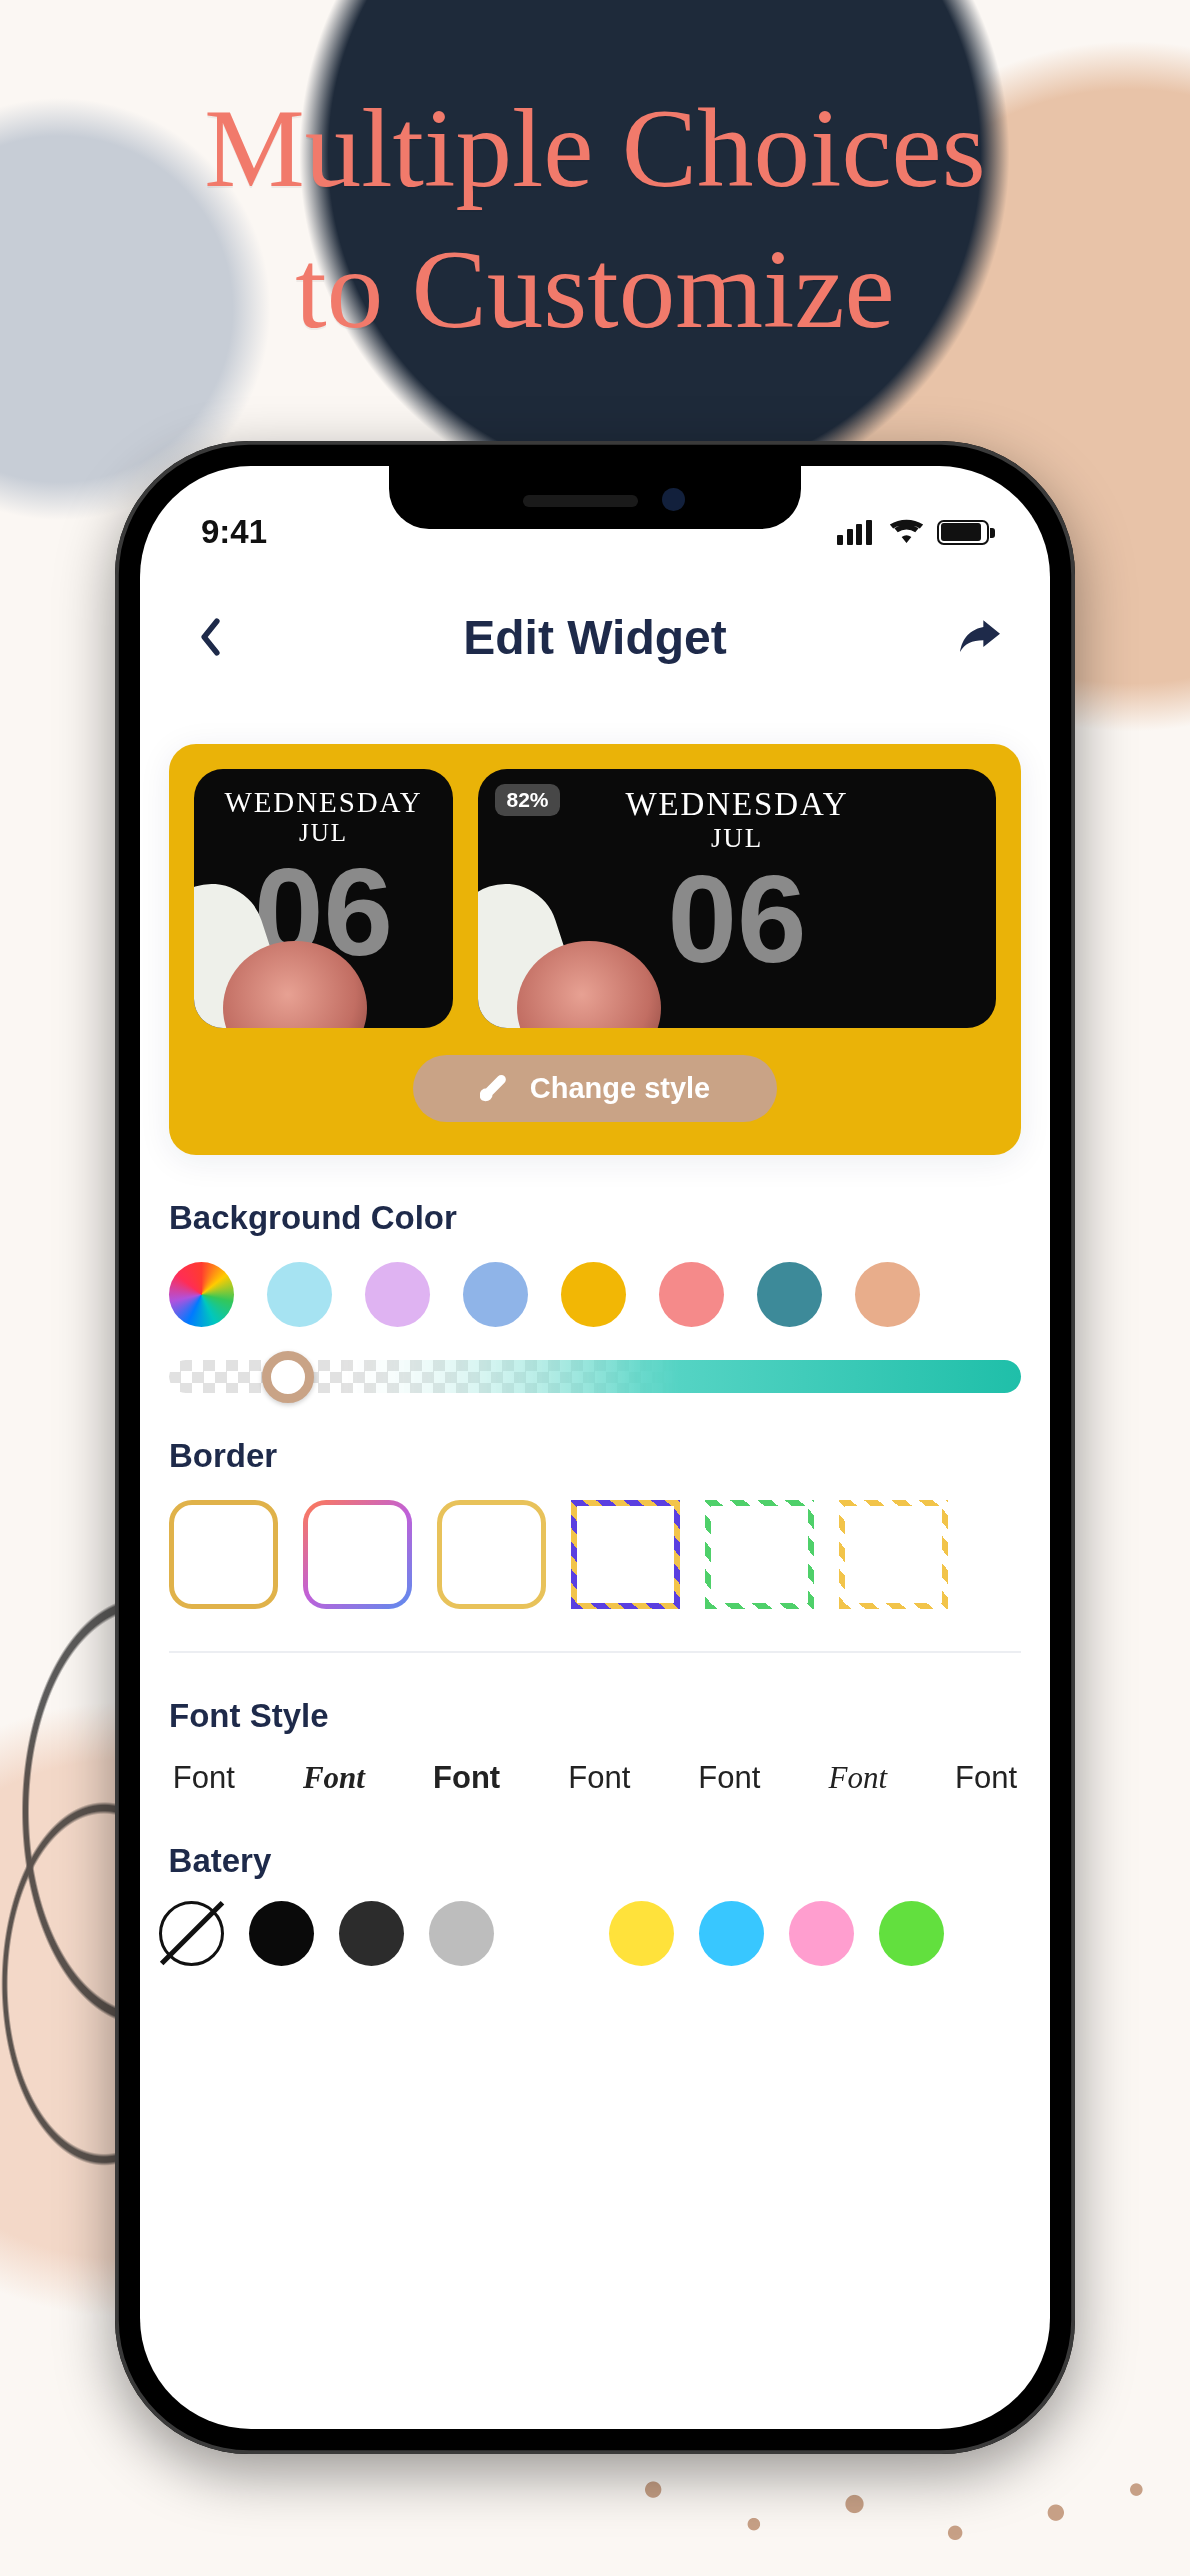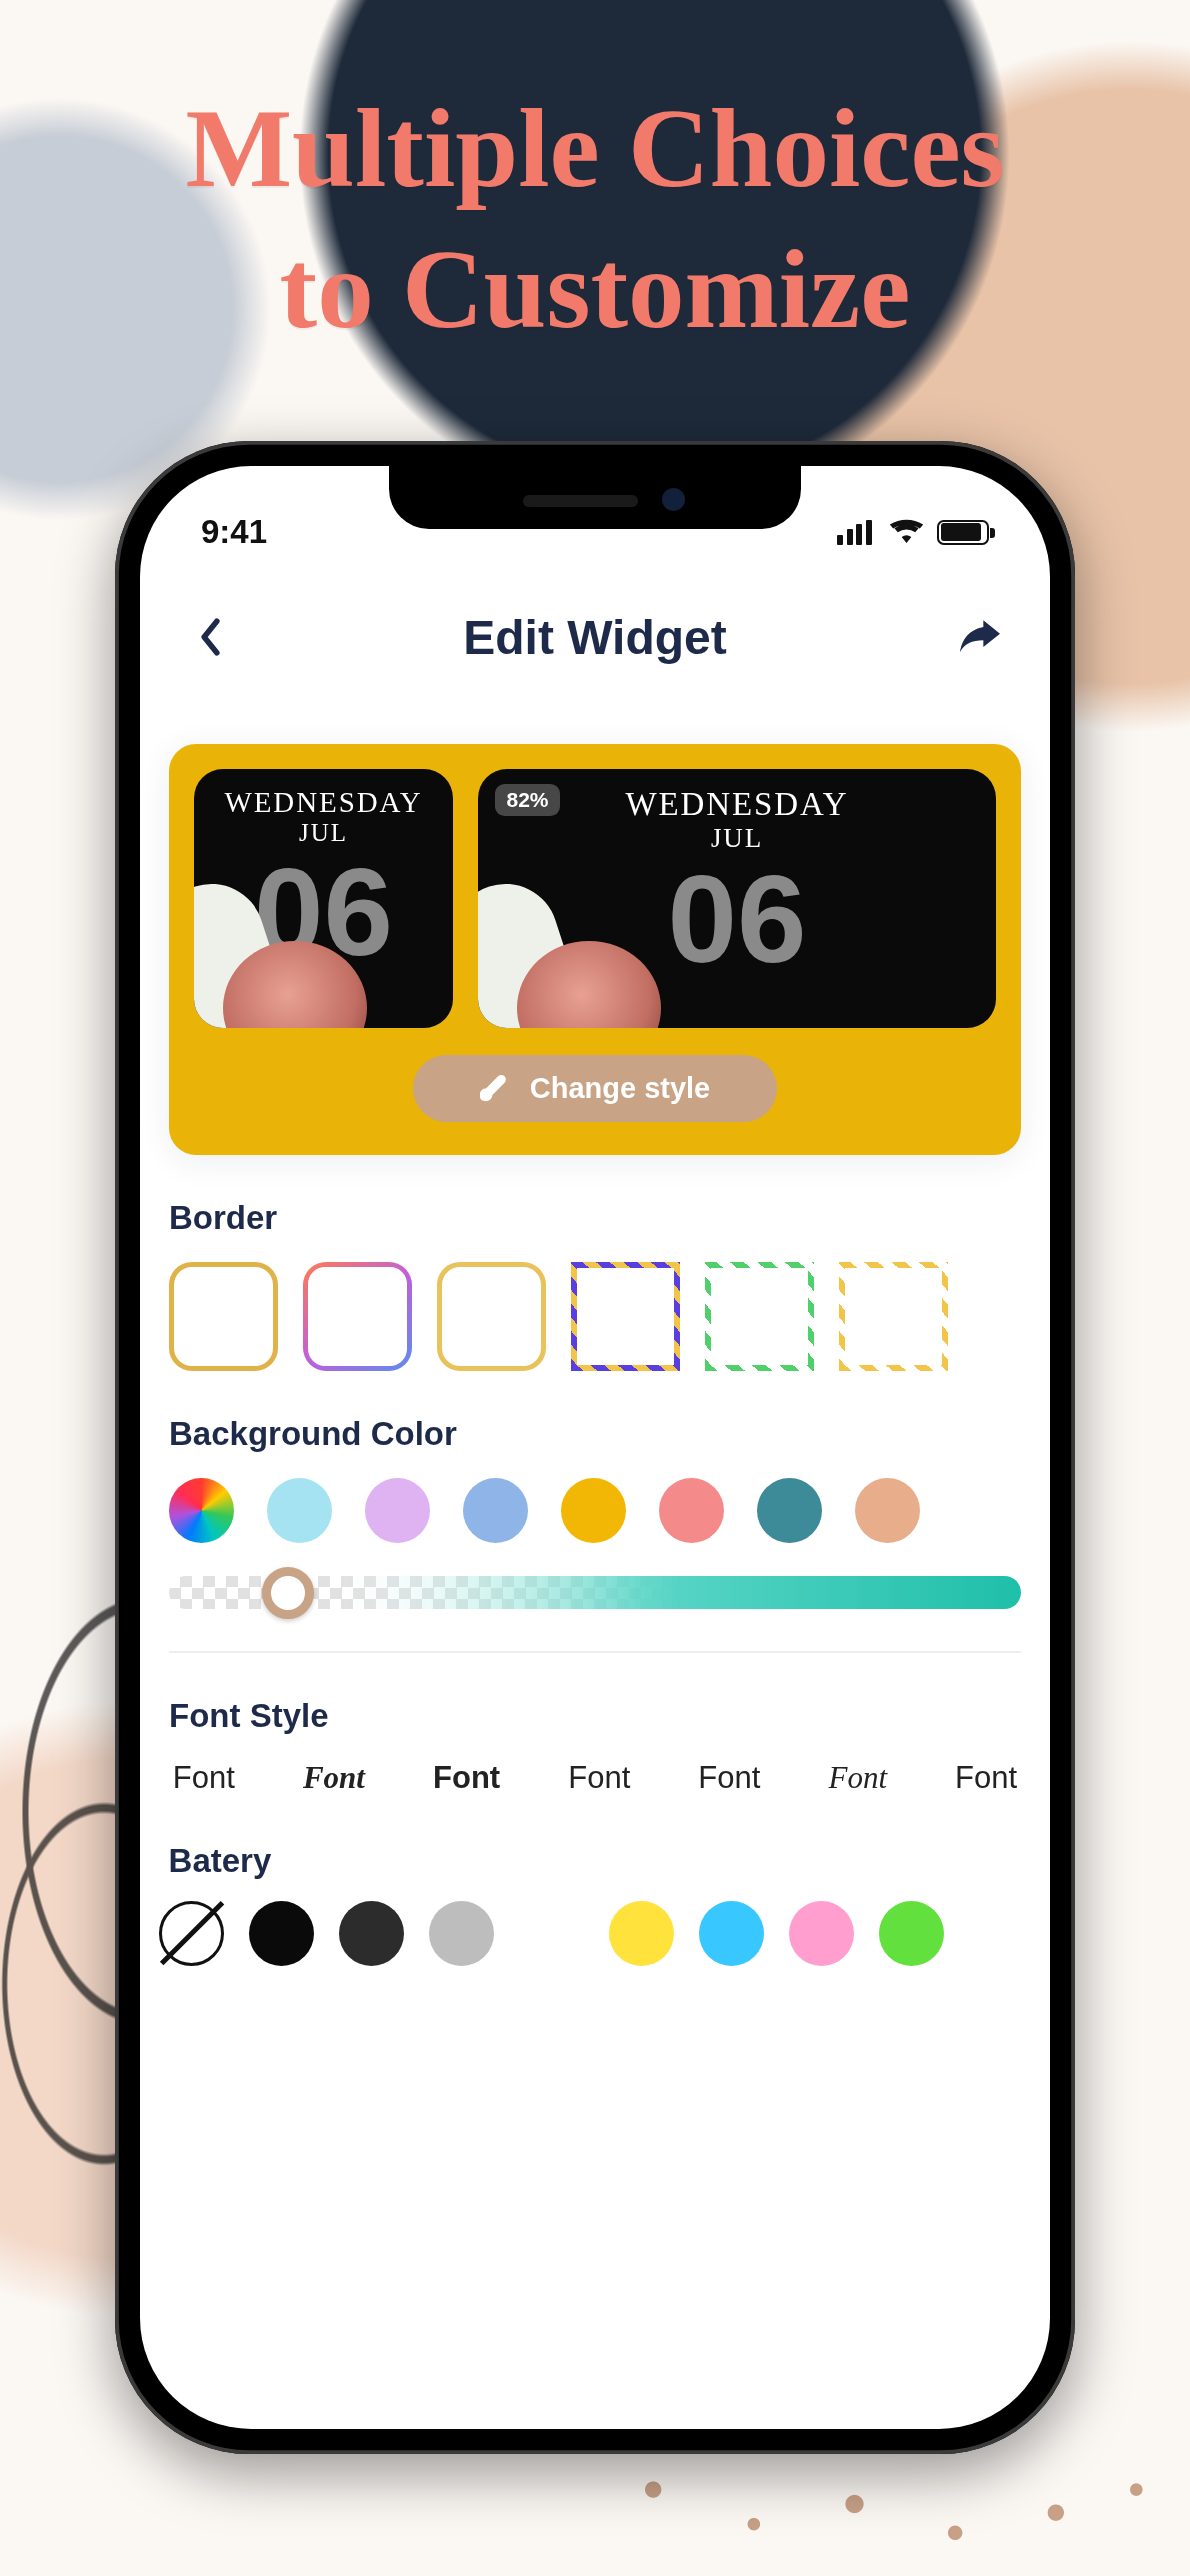--- a/index.html
+++ b/index.html
@@ -30,21 +30,21 @@
     radial-gradient(circle at 50% 75%,#a5673f 0 8.6px,transparent 9.6px),
     radial-gradient(circle at 65% 85%,#a5673f 0 6.7px,transparent 7.7px),
     radial-gradient(circle at 80% 78%,#a5673f 0 7.7px,transparent 8.6px),
     radial-gradient(circle at 92% 70%,#a5673f 0 5.8px,transparent 6.7px);
   opacity:.6;
 }
 
 .marketing-title{
   position:absolute; top:77px; left:0; width:100%; text-align:center;
   font-family:"Marker Felt","Comic Sans MS",cursive;
-  font-size:113px; line-height:1.25; font-weight:700; color:#f17a6b;
+  font-size:113px; line-height:1.25; font-weight:400; color:#f17a6b;
   text-shadow:0 1.9px 0 rgba(0,0,0,.05);
 }
 
 
 .phone{
   position:absolute; left:115px; top:441px; width:960px; height:2013px;
   border-radius:134px; background:#000; padding:25px;
   box-shadow:0 0 0 3.8px #3a3a3a inset, 0 19px 58px rgba(0,0,0,.4);
 }
 .screen{
@@ -232,50 +232,50 @@
         </div>
         <div class="change-btn">
           <svg viewBox="0 0 24 24" fill="none" stroke="#fff" stroke-width="2.4">
               <path d="M4 20c2 0 4-1 4-4l9-9a2 2 0 10-3-3l-9 9c-3 0-4 2-4 4 0 2 1 3 3 3z" fill="#fff"></path>
             </svg>
           <span>Change style</span>
         </div>
       </div>
 
       <div class="section">
-        <h3>Border</h3>
-        <div class="border-row">
-          <div class="border-opt b-solid-gold"></div>
-          <div class="border-opt b-grad">
-              <div></div>
-            </div>
-          <div class="border-opt b-gold2"></div>
-          <div class="border-opt b-stripe-pb"></div>
-          <div class="border-opt b-stripe-gw"></div>
-          <div class="border-opt b-stripe-yw"></div>
-        </div>
-      </div>
-
-      <div class="section">
         <h3>Background Color</h3>
         <div class="swatch-row" id="bg-swatches">
             <div class="swatch rainbow"></div>
             <div class="swatch" style="background: rgb(166, 227, 242);"></div>
             <div class="swatch" style="background: rgb(223, 179, 242);"></div>
             <div class="swatch" style="background: rgb(143, 180, 232);"></div>
             <div class="swatch" style="background: rgb(242, 183, 5);"></div>
             <div class="swatch" style="background: rgb(245, 138, 138);"></div>
             <div class="swatch" style="background: rgb(61, 138, 153);"></div>
             <div class="swatch" style="background: rgb(232, 173, 139);"></div>
           </div>
         <div class="slider">
           <div class="thumb"></div>
         </div>
       </div>
 
+      <div class="section">
+        <h3>Border</h3>
+        <div class="border-row">
+          <div class="border-opt b-solid-gold"></div>
+          <div class="border-opt b-grad">
+              <div></div>
+            </div>
+          <div class="border-opt b-gold2"></div>
+          <div class="border-opt b-stripe-pb"></div>
+          <div class="border-opt b-stripe-gw"></div>
+          <div class="border-opt b-stripe-yw"></div>
+        </div>
+      </div>
+
       <div class="divider"></div>
 
       <div class="section">
         <h3>Font Style</h3>
         <div class="font-row">
           <span>Font</span>
           <span class="f2">Font</span>
           <span class="f3">Font</span>
           <span>Font</span>
           <span>Font</span>

